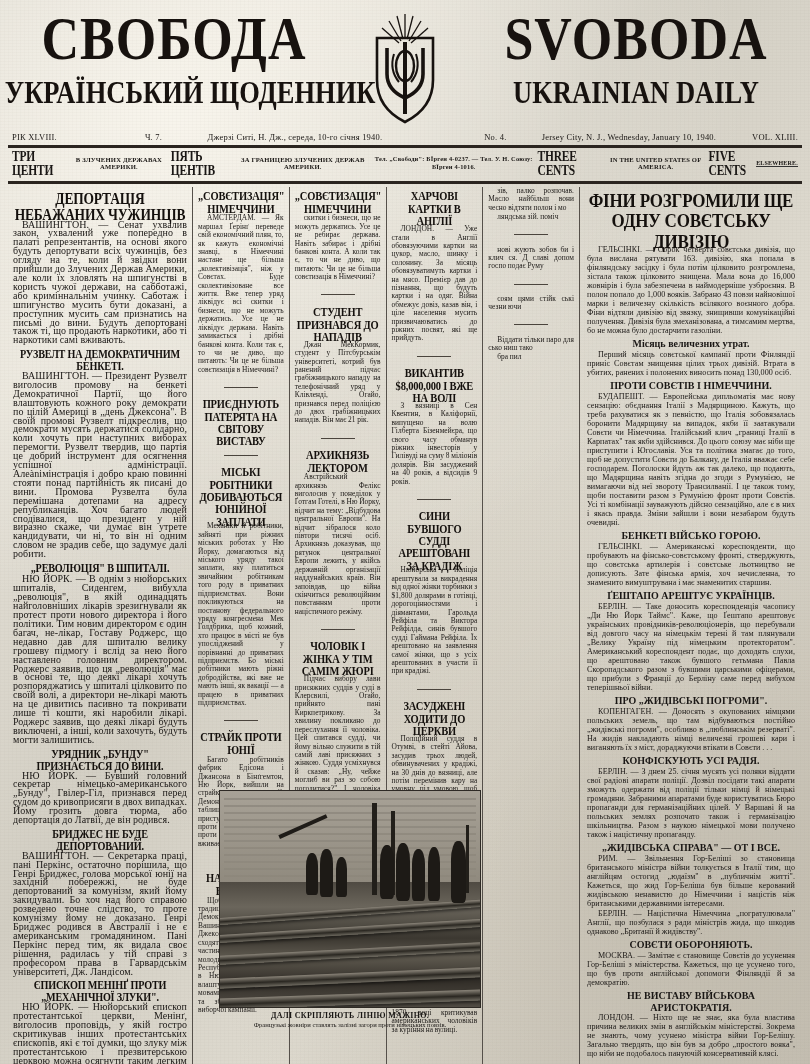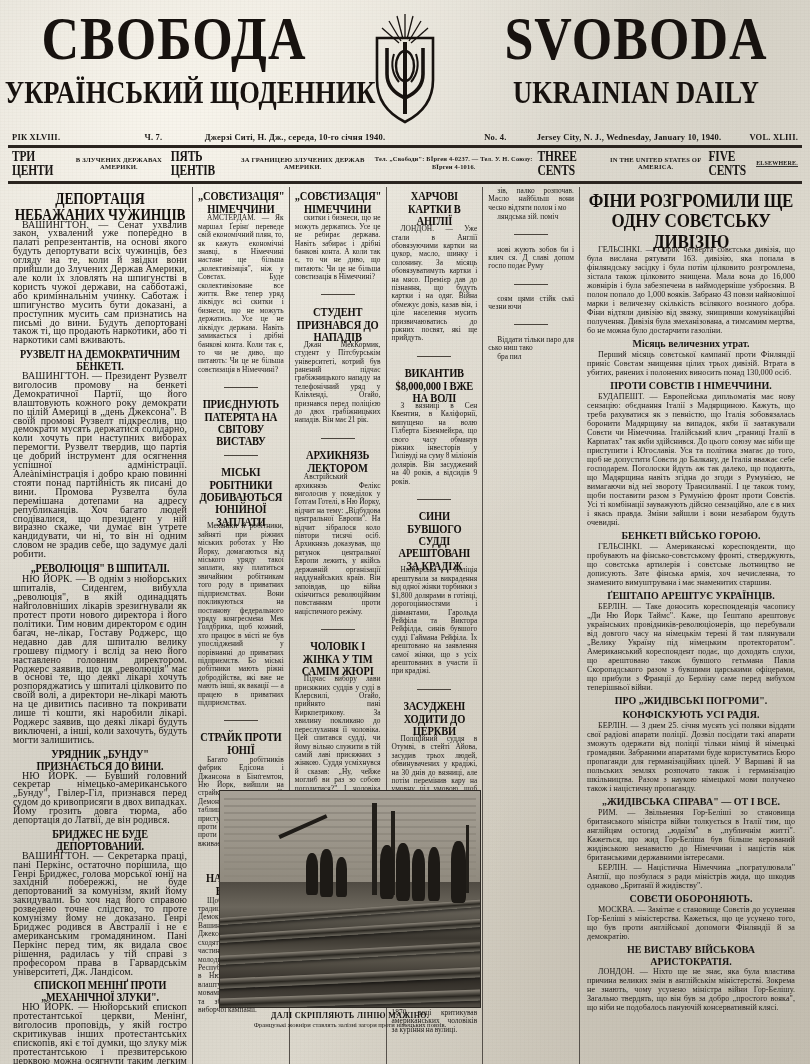--- a/index.html
+++ b/index.html
@@ -68,21 +68,21 @@
   }
   .mh-emblem {
     width: 110px; display: flex; align-items: flex-start; justify-content: center;
     padding-top: 2px;
   }
   .tryzub { display:block; }
 
   
   .issue-line {
     display: flex; align-items: baseline;
-    font-size: 8.5px; font-weight: 700;
+    font-size: 8.5px; font-weight: 400;
     letter-spacing: .2px;
     margin-top: 6px;
     padding: 0 4px;
   }
   .il-l { width: 14%; text-align: left; }
   .il-c1 { width: 8%; text-align: center; }
   .il-c2 { width: 28%; text-align: center; }
   .il-gap { width: 8%; }
   .il-c3 { width: 7%; text-align: center; }
   .il-c4 { width: 27%; text-align: center; }
@@ -399,20 +399,21 @@
       <div class="hl-sm">ПРОТИ СОВЄТІВ І НІМЕЧЧИНИ.</div>
       <p class="bd">БУДАПЕШТ. — Европейська дипльоматія має нову сензацію: обєднання Італії з Мадярщиною. Кажуть, що треба рахуватися як з певністю, що Італія зобовязалась боронити Мадярщину на випадок, якби її заатакували Совєти чи Німеччина. Італійський клич „границі Італії в Карпатах" так якби здійснився. До цього союзу має ніби ще приступити і Югославія. Уся та політика змагає до того, щоб не допустити Совєти до Балкану, де Італія вважає себе господарем. Поголоски йдуть аж так далеко, що подають, що Мадярщина навіть згідна до згоди з Румунією, не вимагаючи від неї звороту Трансилванії. І це також тому, щоби поставити разом з Румунією фронт проти Совєтів. Усі ті комбінації зауважують дійсно сензаційно, але є в них і якась правда. Зміни зайшли і вони незабаром будуть очевидні.</p>
 
       <div class="hl-sm">БЕНКЕТІ ВІЙСЬКО ГОРОЮ.</div>
       <p class="bd">ГЕЛЬСІНКІ. — Американські кореспонденти, що пробувають на фінсько-совєтському фронті, стверджують, що совєтська артилерія і совєтське льотництво не дописують. Зате фінська армія, хоч нечисленна, то знаменито вимуштрувана і має знаменитих старшин.</p>
 
       <div class="hl-sm">ҐЕШТАПО АРЕШТУЄ УКРАЇНЦІВ.</div>
       <p class="bd">БЕРЛІН. — Таке доносить кореспонденція часопису „Ди Ню Йорк Таймс". Каже, що Ґештапо арештовує українських провідників-революціонерів, що перебували від довгого часу на німецькім терені й там плянували „Велику Україну під німецьким протекторатом". Американський кореспондент подає, що доходять слухи, що арештовано також бувшого гетьмана Павла Скоропадського разом з бувшими царськими офіцерами, що прибули з Франції до Берліну саме перед вибухом теперішньої війни.</p>
 
       <div class="hl-sm">ПРО „ЖИДІВСЬКІ ПОГРОМИ".</div>
+      <p class="bd">КОПЕНГАГЕН. — Доносять з окупованих німцями польських земель, що там відбуваються постійно „жидівські погроми", особливо в „люблинськім резерваті". На жидів накладають німці величезні грошеві кари і виганяють їх з міст, дораджуючи втікати в Совєти . . .</p>
 
       <div class="hl-sm">КОНФІСКУЮТЬ УСІ РАДІЯ.</div>
       <p class="bd">БЕРЛІН. — З днем 25. січня мусять усі поляки віддати свої радіові апарати поліції. Дозвіл посідати такі апарати зможуть одержати від поліції тільки німці й німецькі громадяни. Забраними апаратами буде користуватись Бюро пропаганди для германізаційних цілей. У Варшаві й на польських землях розпочато також і германізацію шкільництва. Разом з наукою німецької мови получено також і націстичну пропаганду.</p>
 
       <div class="hl-sm">„ЖИДІВСЬКА СПРАВА" — ОТ І ВСЕ.</div>
       <p class="bd">РИМ. — Звільнення Гор-Беліші зо становища британського міністра війни толкується в Італії тим, що англійцям остогид „юдаїзм" в „публичнім житті". Кажеться, що жид Гор-Беліша був більше керований жидівською ненавистю до Німеччини і націстів ніж британськими державними інтересами.</p>
       <p class="bd">БЕРЛІН. — Націстична Німеччина „погратулювала" Англії, що позбулася з ради міністрів жида, що шкодив однаково „Британії й жидівству".</p>
 
       <div class="hl-sm">СОВЄТИ ОБОРОНЯЮТЬ.</div>
       <p class="bd">МОСКВА. — Замітне є становище Совєтів до усунення Гор-Беліші з міністерства. Кажеться, що це усунено того, що був проти англійської допомоги Фінляндії й за демократію.</p>

